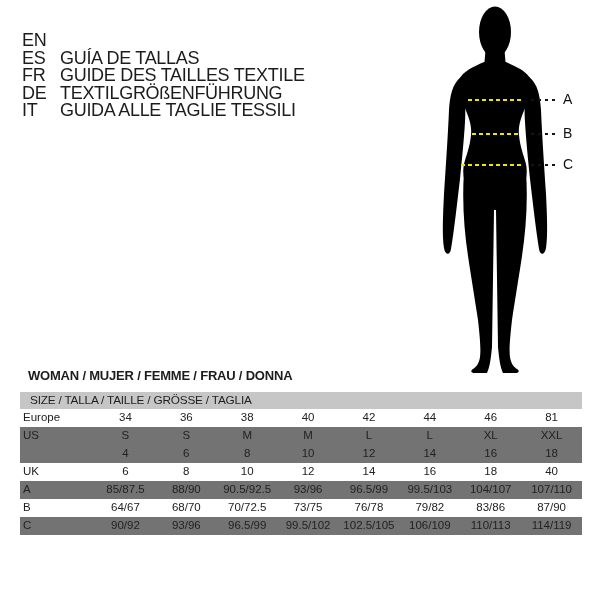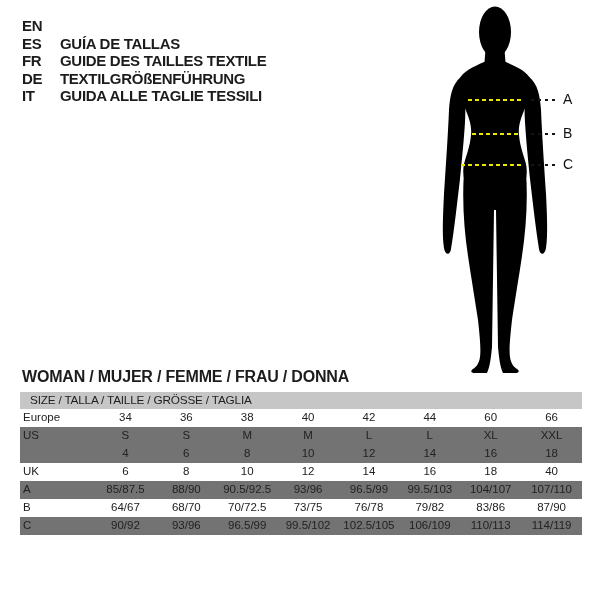--- a/index.html
+++ b/index.html
@@ -4,21 +4,21 @@
 <style>
   html,body{margin:0;padding:0;}
   body{
     width:600px;height:600px;background:#ffffff;
     font-family:"Liberation Sans", sans-serif;
     color:#1c1c1c;position:relative;overflow:hidden;
   }
   .page{position:absolute;left:0;top:0;width:600px;height:600px;background:#fff;}
 
   
-  .lang-list{position:absolute;left:22px;top:17px;font-weight:bold;font-size:15px;line-height:17.6px;letter-spacing:-0.3px;}
+  .lang-list{position:absolute;left:22px;top:32px;font-weight:normal;font-size:18px;line-height:17.6px;letter-spacing:-0.3px;}
   .lang-row{display:flex;}
   .lang-code{width:38px;}
 
   
   .figure-wrap{position:absolute;left:435px;top:4px;width:130px;height:372px;}
   .figure-wrap svg{display:block;}
   .mline{position:absolute;height:2px;}
   .mline.yellow{background:repeating-linear-gradient(90deg,#ede600 0 4px,transparent 4px 7px);}
   .mline.black{background:repeating-linear-gradient(90deg,#141414 0 3.5px,transparent 3.5px 7px);}
   .m-a-y{left:468px;top:99px;width:56px;}
@@ -26,21 +26,21 @@
   .m-b-y{left:472px;top:133px;width:47px;}
   .m-b-b{left:531px;top:133px;width:28px;}
   .m-c-y{left:461px;top:164px;width:63px;}
   .m-c-b{left:531px;top:164px;width:28px;}
   .mlabel{position:absolute;left:563px;font-size:14px;color:#111;}
   .mlabel.a{top:91px;}
   .mlabel.b{top:125px;}
   .mlabel.c{top:156px;}
 
   
-  .woman-line{position:absolute;left:22px;top:368px;font-weight:bold;font-size:16px;letter-spacing:-0.2px;}
+  .woman-line{position:absolute;left:28px;top:368px;font-weight:bold;font-size:13px;letter-spacing:-0.2px;}
 
   
   .size-table{position:absolute;left:20px;top:392px;width:562px;font-size:11.5px;color:#222;}
   .thead{background:#c6c6c6;height:17px;line-height:17px;padding-left:10px;font-size:11.8px;color:#1e1e1e;letter-spacing:-0.2px;}
   .trow{display:flex;height:18px;line-height:16.4px;}
   .trow.shaded{background:#737373;}
   .tlabel{width:72px;padding-left:3px;text-align:left;}
   .tcell{flex:1;text-align:center;}
 
   
@@ -110,22 +110,22 @@
     <div class="thead">SIZE / TALLA / TAILLE / GRÖSSE / TAGLIA</div>
 
     <div class="trow">
       <div class="tlabel">Europe</div>
       <div class="tcell">34</div>
       <div class="tcell">36</div>
       <div class="tcell">38</div>
       <div class="tcell">40</div>
       <div class="tcell">42</div>
       <div class="tcell">44</div>
-      <div class="tcell">60</div>
-      <div class="tcell">66</div>
+      <div class="tcell">46</div>
+      <div class="tcell">81</div>
     </div>
 
     <div class="trow shaded">
       <div class="tlabel">US</div>
       <div class="tcell">S</div>
       <div class="tcell">S</div>
       <div class="tcell">M</div>
       <div class="tcell">M</div>
       <div class="tcell">L</div>
       <div class="tcell">L</div>

